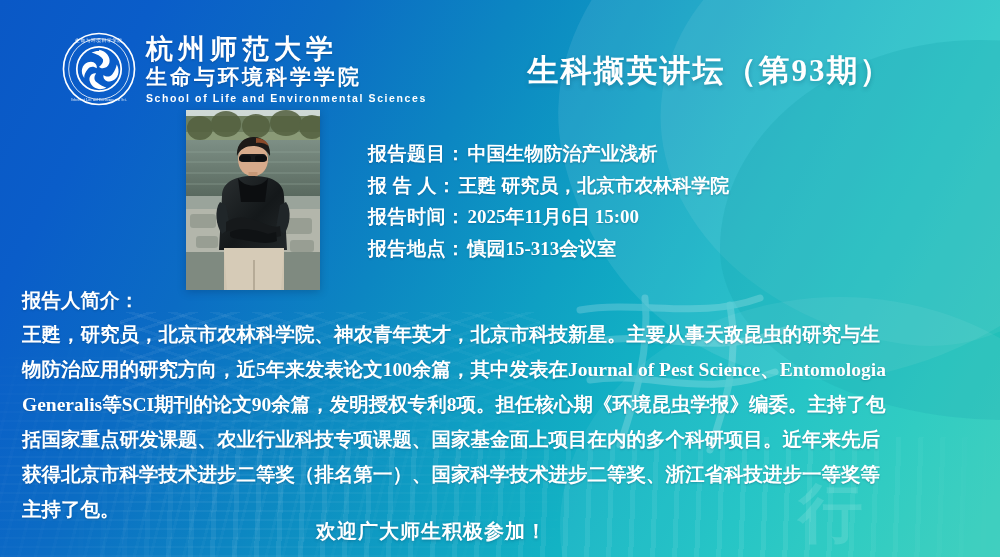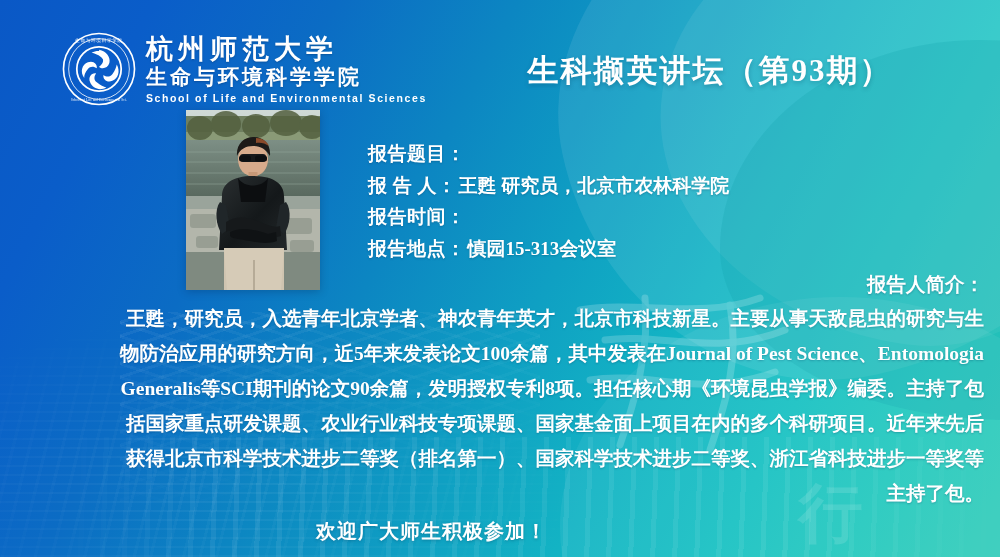--- a/index.html
+++ b/index.html
@@ -92,21 +92,21 @@
   
   #info{position:absolute;left:368px;top:138px;width:600px;}
   .info-row{
     display:flex;align-items:center;color:#fff;font-weight:700;
     font-size:19px;line-height:31.5px;white-space:nowrap;
     font-family:"Liberation Serif",serif;text-shadow:0 1px 2px rgba(0,50,90,.30);
   }
   .info-label{flex:0 0 auto;letter-spacing:.5px;}
   .info-value{margin-left:2px;}
   
-  #bio{position:absolute;left:22px;top:268px;width:962px;text-align:right;}
+  #bio{position:absolute;left:22px;top:284px;width:962px;}
   .bio-heading{
     color:#fff;font-weight:700;font-size:19.5px;line-height:33px;
     font-family:"Liberation Serif",serif;text-shadow:0 1px 2px rgba(0,50,90,.30);
   }
   .bio-line{
     color:#fff;font-weight:700;font-size:19.5px;line-height:35px;
     white-space:nowrap;font-family:"Liberation Serif",serif;
     text-shadow:0 1px 2px rgba(0,50,90,.28);
   }
   
@@ -233,37 +233,39 @@
         <rect x="38" y="138" width="60" height="42" fill="#cfc4b0"></rect>
         <path d="M38,138 L98,138 L95,180 L41,180 Z" fill="#d6cbb7"></path>
         <line x1="68" y1="150" x2="68" y2="180" stroke="#b6ab97" stroke-width="2"></line>
       </g>
     </svg>
   </div>
 
   <div id="info">
     <div class="info-row">
       <span class="info-label">报告题目：</span>
+      <span class="info-value">中国生物防治产业浅析</span>
     </div>
     <div class="info-row">
       <span class="info-label">报 告 人：</span>
       <span class="info-value">王甦 研究员，北京市农林科学院</span>
     </div>
     <div class="info-row">
       <span class="info-label">报告时间：</span>
+      <span class="info-value">2025年11月6日 15:00</span>
     </div>
     <div class="info-row">
       <span class="info-label">报告地点：</span>
       <span class="info-value">慎园15-313会议室</span>
     </div>
   </div>
 
   <div id="bio">
     <div class="bio-heading">报告人简介：</div>
-    <div class="bio-line">王甦，研究员，入选青年北京学者、神农青年英才，北京市科技新星。主要从事天敌昆虫的研究与生</div>
+    <div class="bio-line">王甦，研究员，北京市农林科学院、神农青年英才，北京市科技新星。主要从事天敌昆虫的研究与生</div>
     <div class="bio-line">物防治应用的研究方向，近5年来发表论文100余篇，其中发表在Journal of Pest Science、Entomologia</div>
     <div class="bio-line">Generalis等SCI期刊的论文90余篇，发明授权专利8项。担任核心期《环境昆虫学报》编委。主持了包</div>
     <div class="bio-line">括国家重点研发课题、农业行业科技专项课题、国家基金面上项目在内的多个科研项目。近年来先后</div>
     <div class="bio-line">获得北京市科学技术进步二等奖（排名第一）、国家科学技术进步二等奖、浙江省科技进步一等奖等</div>
     <div class="bio-line">主持了包。</div>
   </div>
 
   <div id="footer">欢迎广大师生积极参加！</div>
 
 </div>

